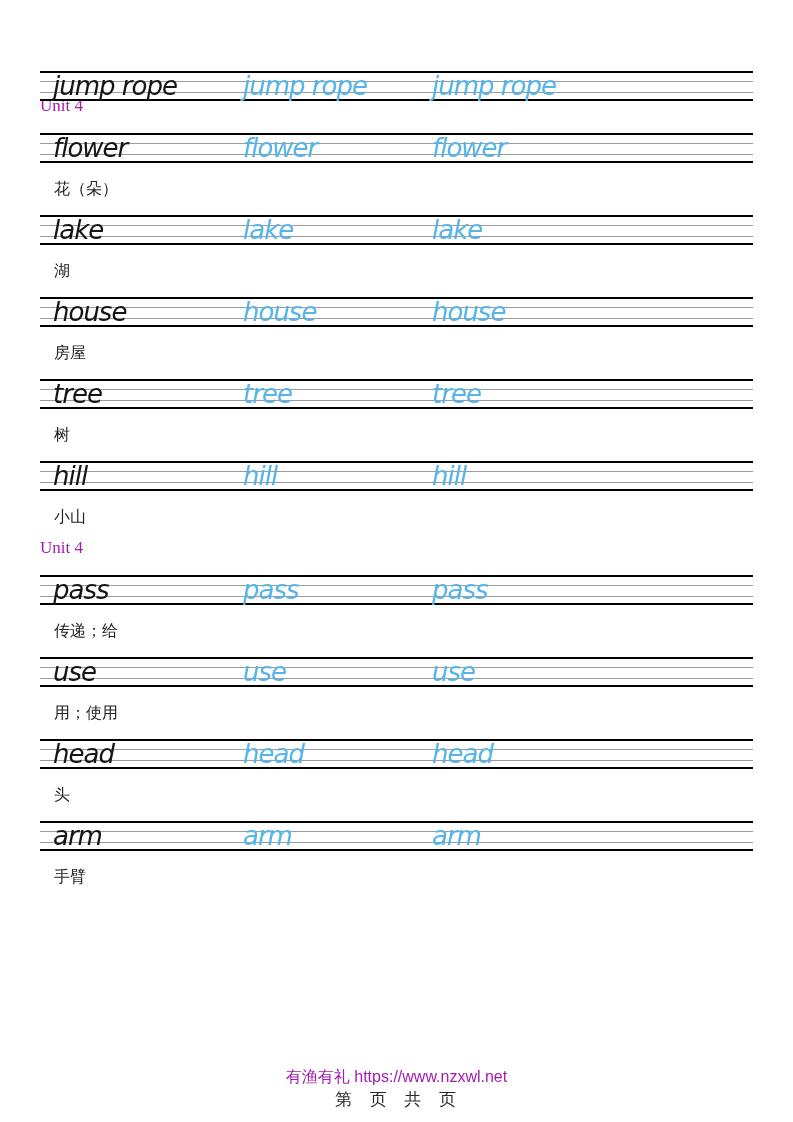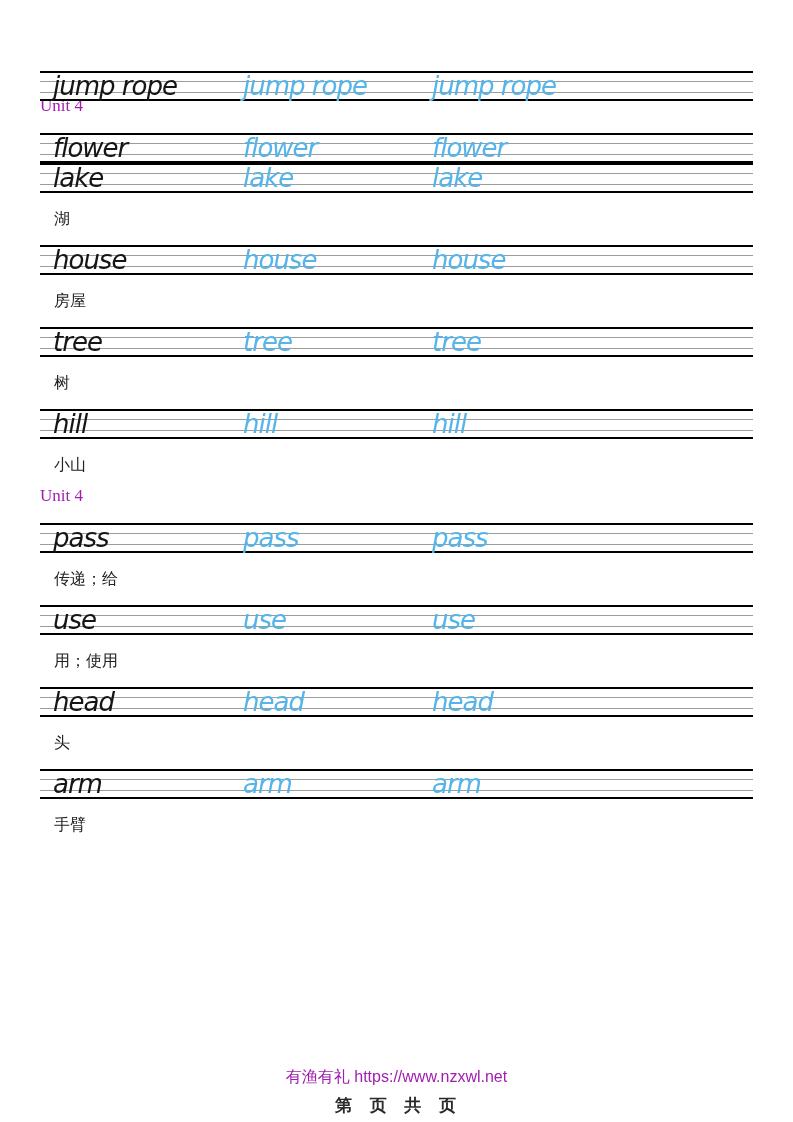--- a/index.html
+++ b/index.html
@@ -75,27 +75,26 @@
     left: 0; top: 1066px;
     width: 793px;
     text-align: center;
   }
   .credit {
     font-size: 16px;
     line-height: 22px;
     color: #a21caf;
   }
   .page-label {
-    margin-top: 7px;
+    margin-top: 1px;
     font-size: 17px;
     line-height: 22px;
     color: #2a2a2a;
     word-spacing: 9px;
     letter-spacing: 2px;
-    font-weight: bold;
   }
 </style>
 </head>
 <body>
 
 <div class="page">
   <div class="content" id="words-container">
   <div class="word-block">
     <div class="writing-row">
       <span class="w w-black">jump rope</span>
@@ -104,20 +103,21 @@
     </div>
     <div class="unit">Unit 4</div>
   </div>
 
   <div class="word-block">
     <div class="writing-row">
       <span class="w w-black">flower</span>
       <span class="w w-blue w-blue-1">flower</span>
       <span class="w w-blue w-blue-2">flower</span>
     </div>
+    <div class="translation">花（朵）</div>
 
   </div>
 
   <div class="word-block">
     <div class="writing-row">
       <span class="w w-black">lake</span>
       <span class="w w-blue w-blue-1">lake</span>
       <span class="w w-blue w-blue-2">lake</span>
     </div>
     <div class="translation">湖</div>

